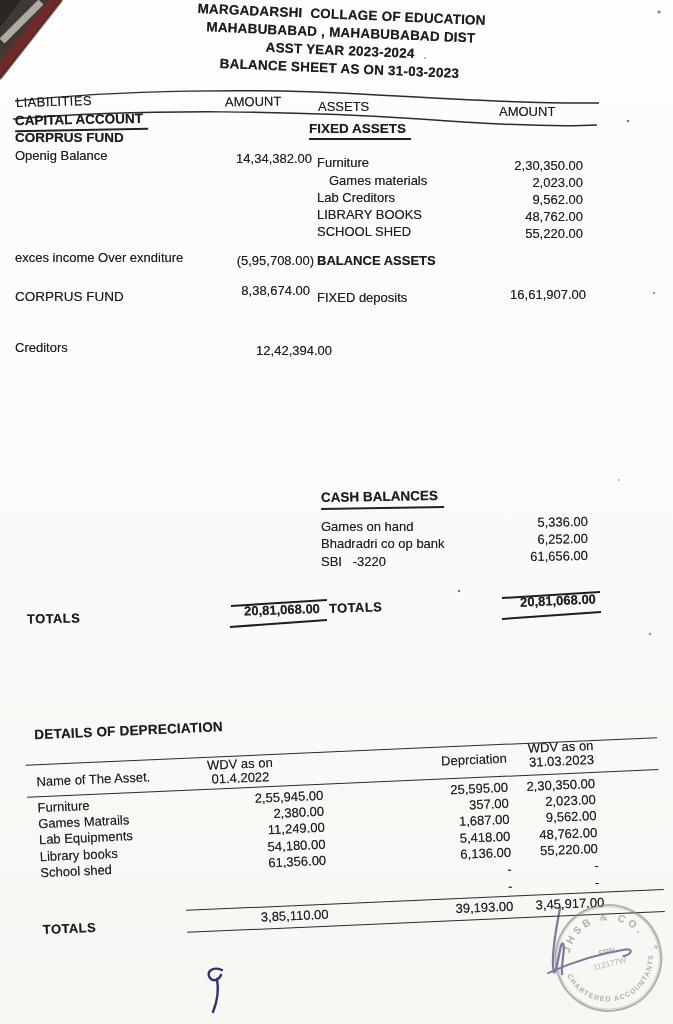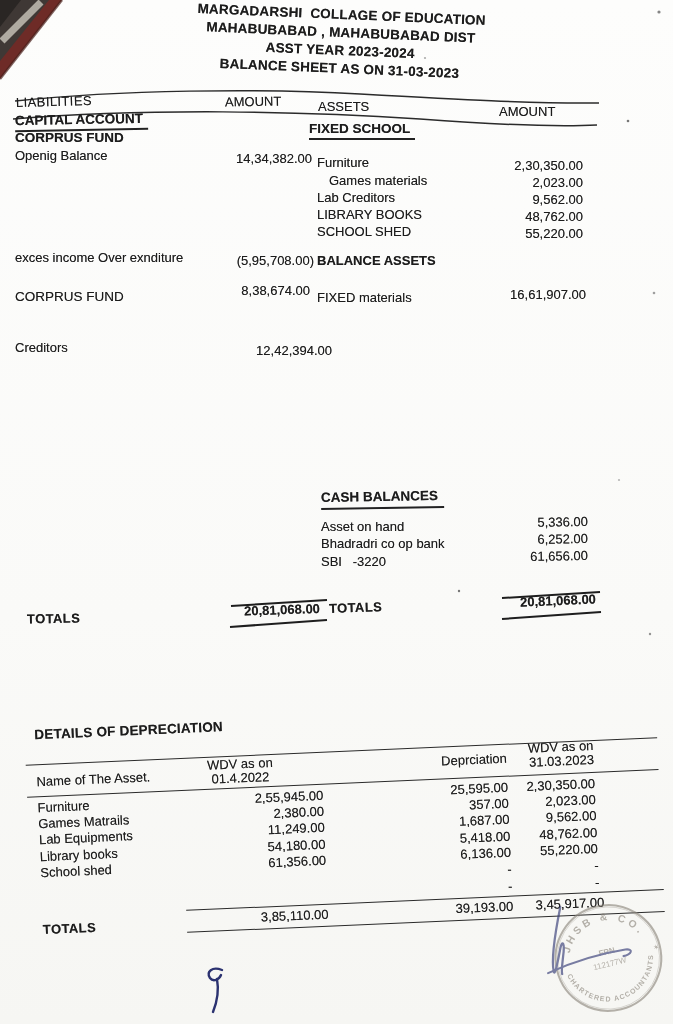--- a/index.html
+++ b/index.html
@@ -90,41 +90,41 @@
 
 <div class="abs" style="left:15px;top:289px;font-size:13.5px;">CORPRUS FUND</div>
 <span class="abs num" style="left:190px;top:284px;">8,38,674.00</span>
 
 <div class="abs" style="left:15px;top:341px;">Creditors</div>
 <span class="abs num" style="left:212px;top:344px;">12,42,394.00</span>
 
 <div class="abs b r-m1" style="left:27px;top:612px;letter-spacing:.4px;">TOTALS</div>
 <span class="abs num b r-m2" style="left:200px;top:604px;">20,81,068.00</span>
 
-<div class="abs b ul2" style="left:309px;top:121px;font-size:13.5px;">FIXED SCHOOL</div>
+<div class="abs b ul2" style="left:309px;top:121px;font-size:13.5px;">FIXED ASSETS</div>
 
 <div class="abs" style="left:317px;top:156px;">Furniture</div>
 <span class="abs num" style="left:463px;top:159px;">2,30,350.00</span>
 <div class="abs" style="left:317px;top:174px;margin-left:12px;">Games materials</div>
 <span class="abs num" style="left:463px;top:176px;">2,023.00</span>
 <div class="abs" style="left:317px;top:191px;">Lab Creditors</div>
 <span class="abs num" style="left:463px;top:193px;">9,562.00</span>
 <div class="abs" style="left:317px;top:208px;">LIBRARY BOOKS</div>
 <span class="abs num" style="left:463px;top:210px;">48,762.00</span>
 <div class="abs" style="left:317px;top:225px;">SCHOOL SHED</div>
 <span class="abs num" style="left:463px;top:227px;">55,220.00</span>
 
 <div class="abs b" style="left:317px;top:254px;">BALANCE ASSETS</div>
 
-<div class="abs" style="left:317px;top:291px;">FIXED materials</div>
+<div class="abs" style="left:317px;top:291px;">FIXED deposits</div>
 <span class="abs num" style="left:466px;top:288px;">16,61,907.00</span>
 
 <div class="abs b r-m1" style="left:321px;top:489px;font-size:13.5px;border-bottom:2px solid #222;padding-bottom:2px;padding-right:6px;">CASH  BALANCES</div>
 
-<div class="abs" style="left:321px;top:520px;">Asset on hand</div>
+<div class="abs" style="left:321px;top:520px;">Games on hand</div>
 <span class="abs num r-m1" style="left:468px;top:516px;">5,336.00</span>
 <div class="abs" style="left:321px;top:537px;">Bhadradri co op bank</div>
 <span class="abs num r-m1" style="left:468px;top:533px;">6,252.00</span>
 <div class="abs pre" style="left:321px;top:555px;">SBI   -3220</div>
 <span class="abs num r-m1" style="left:468px;top:550px;">61,656.00</span>
 
 <div class="abs b r-m2" style="left:329px;top:601px;letter-spacing:.4px;">TOTALS</div>
 <span class="abs num b r-m24" style="left:476px;top:595px;">20,81,068.00</span>
 
 <div class="dep">

